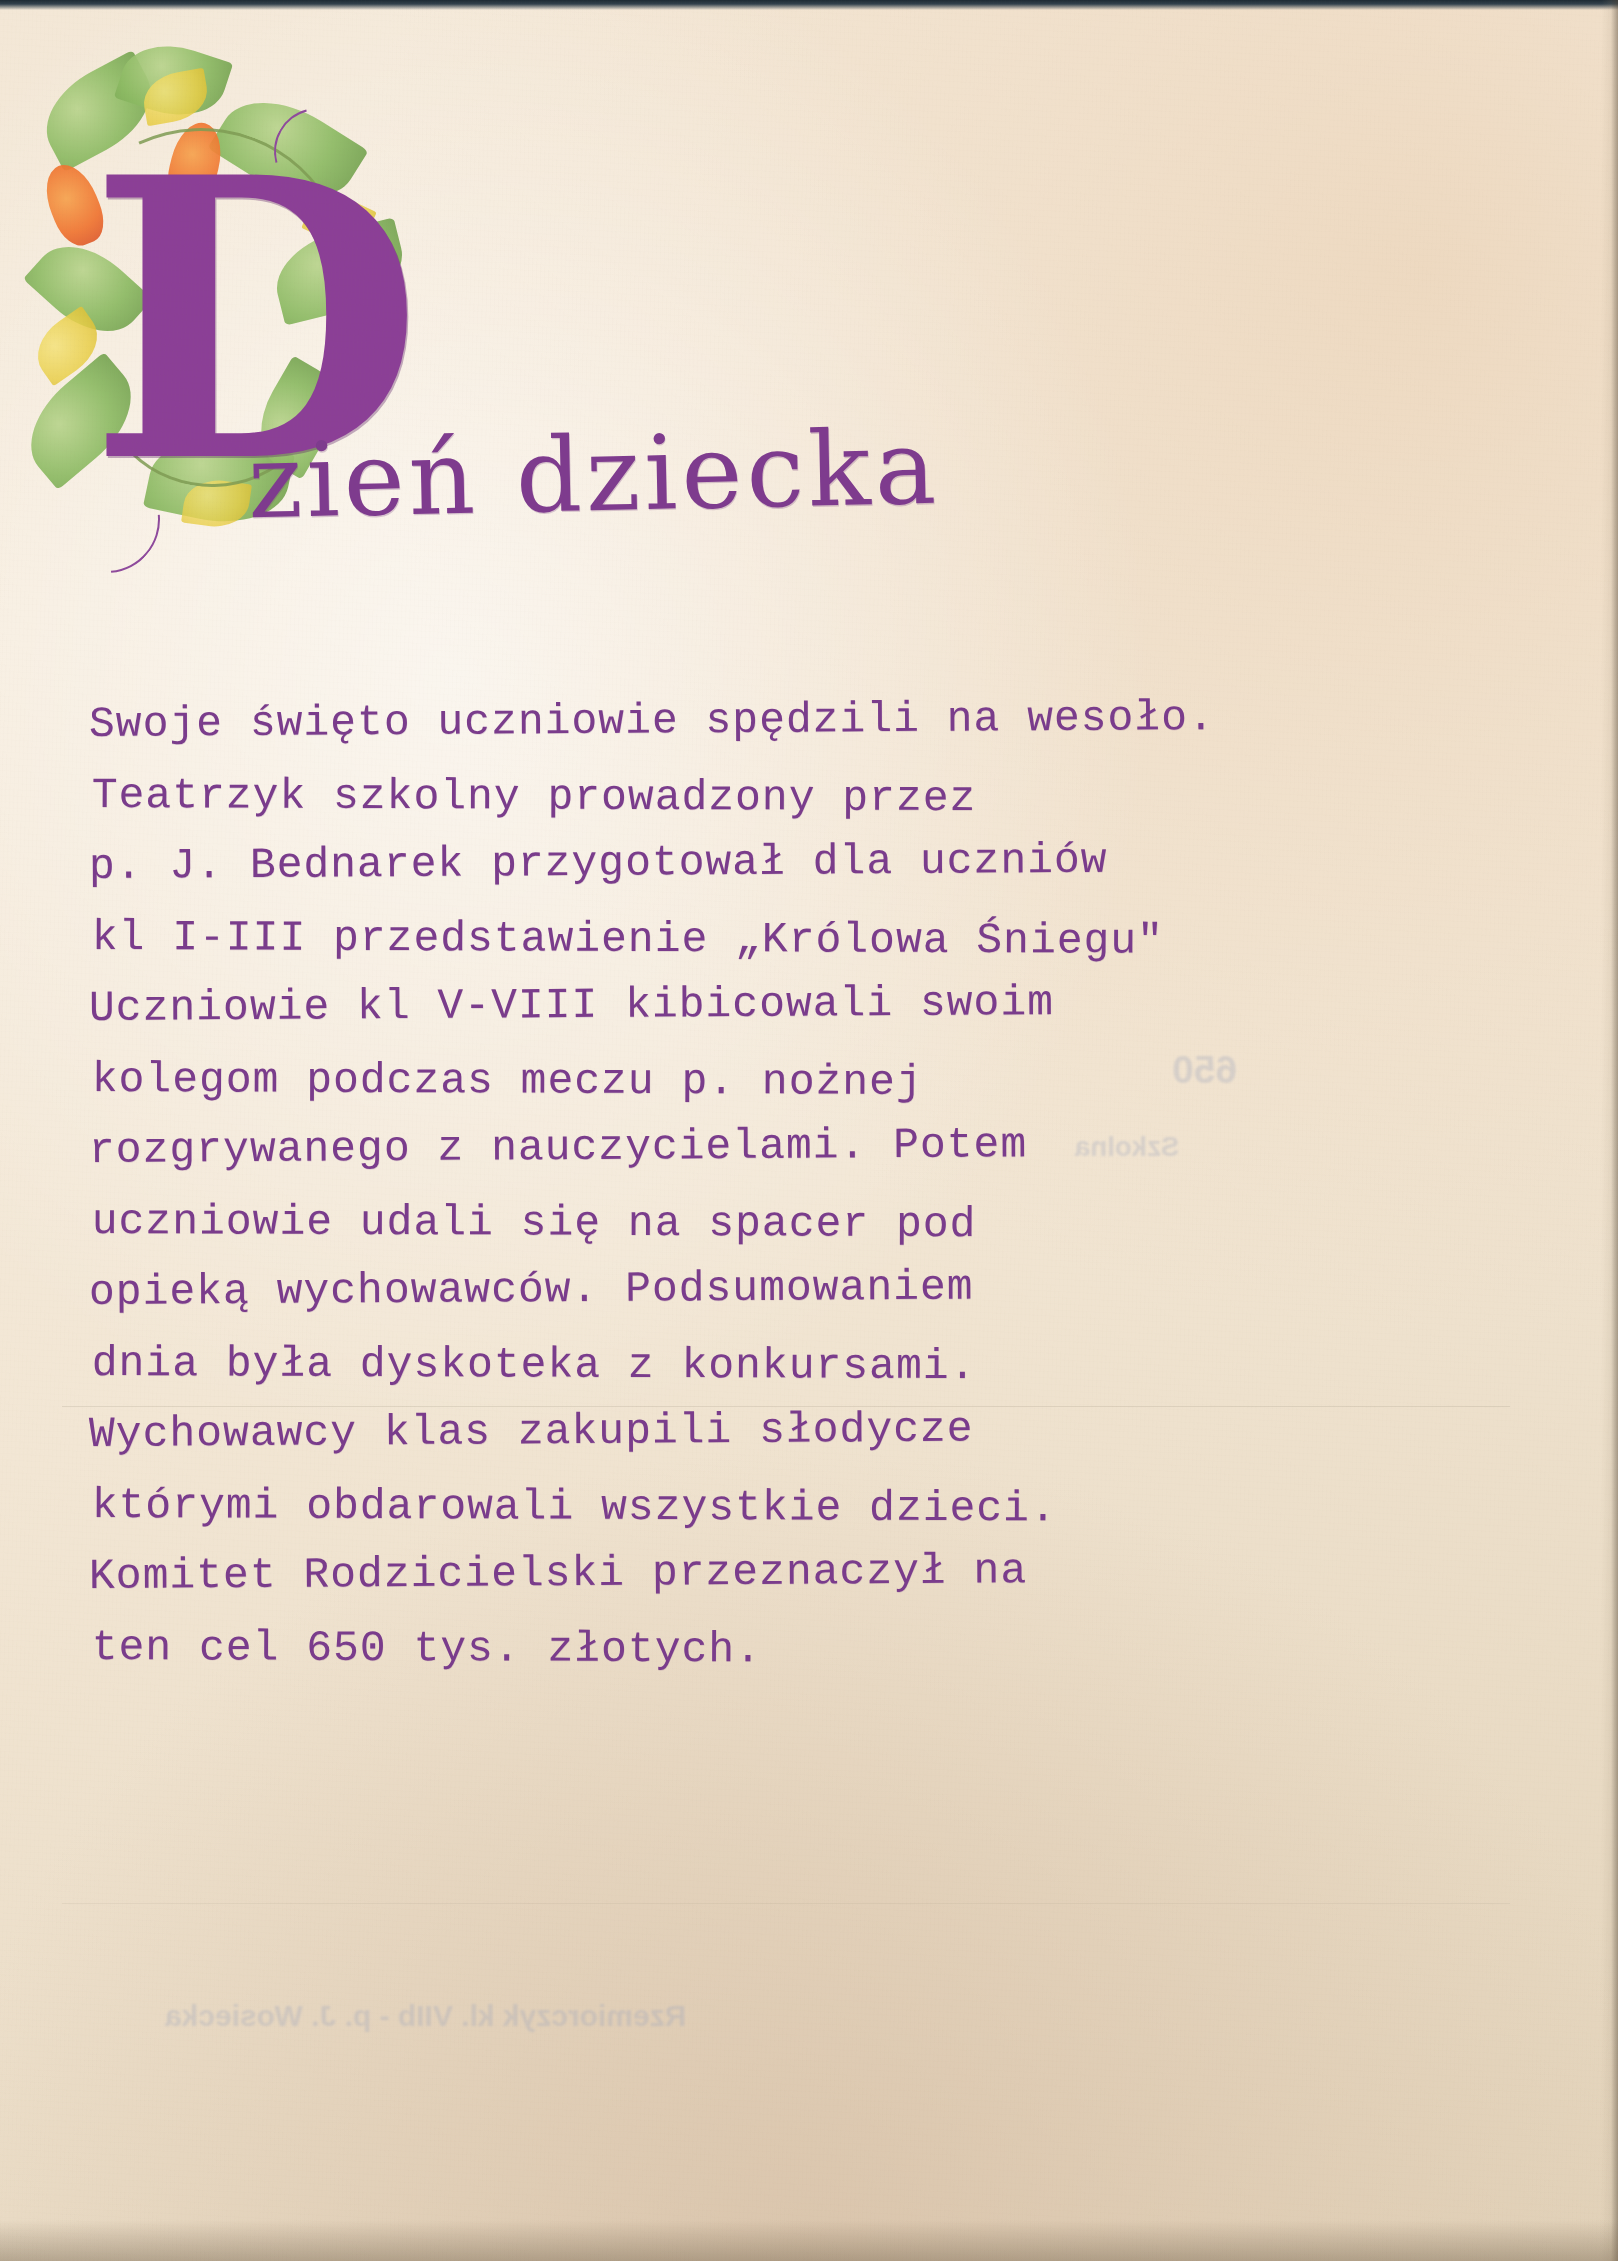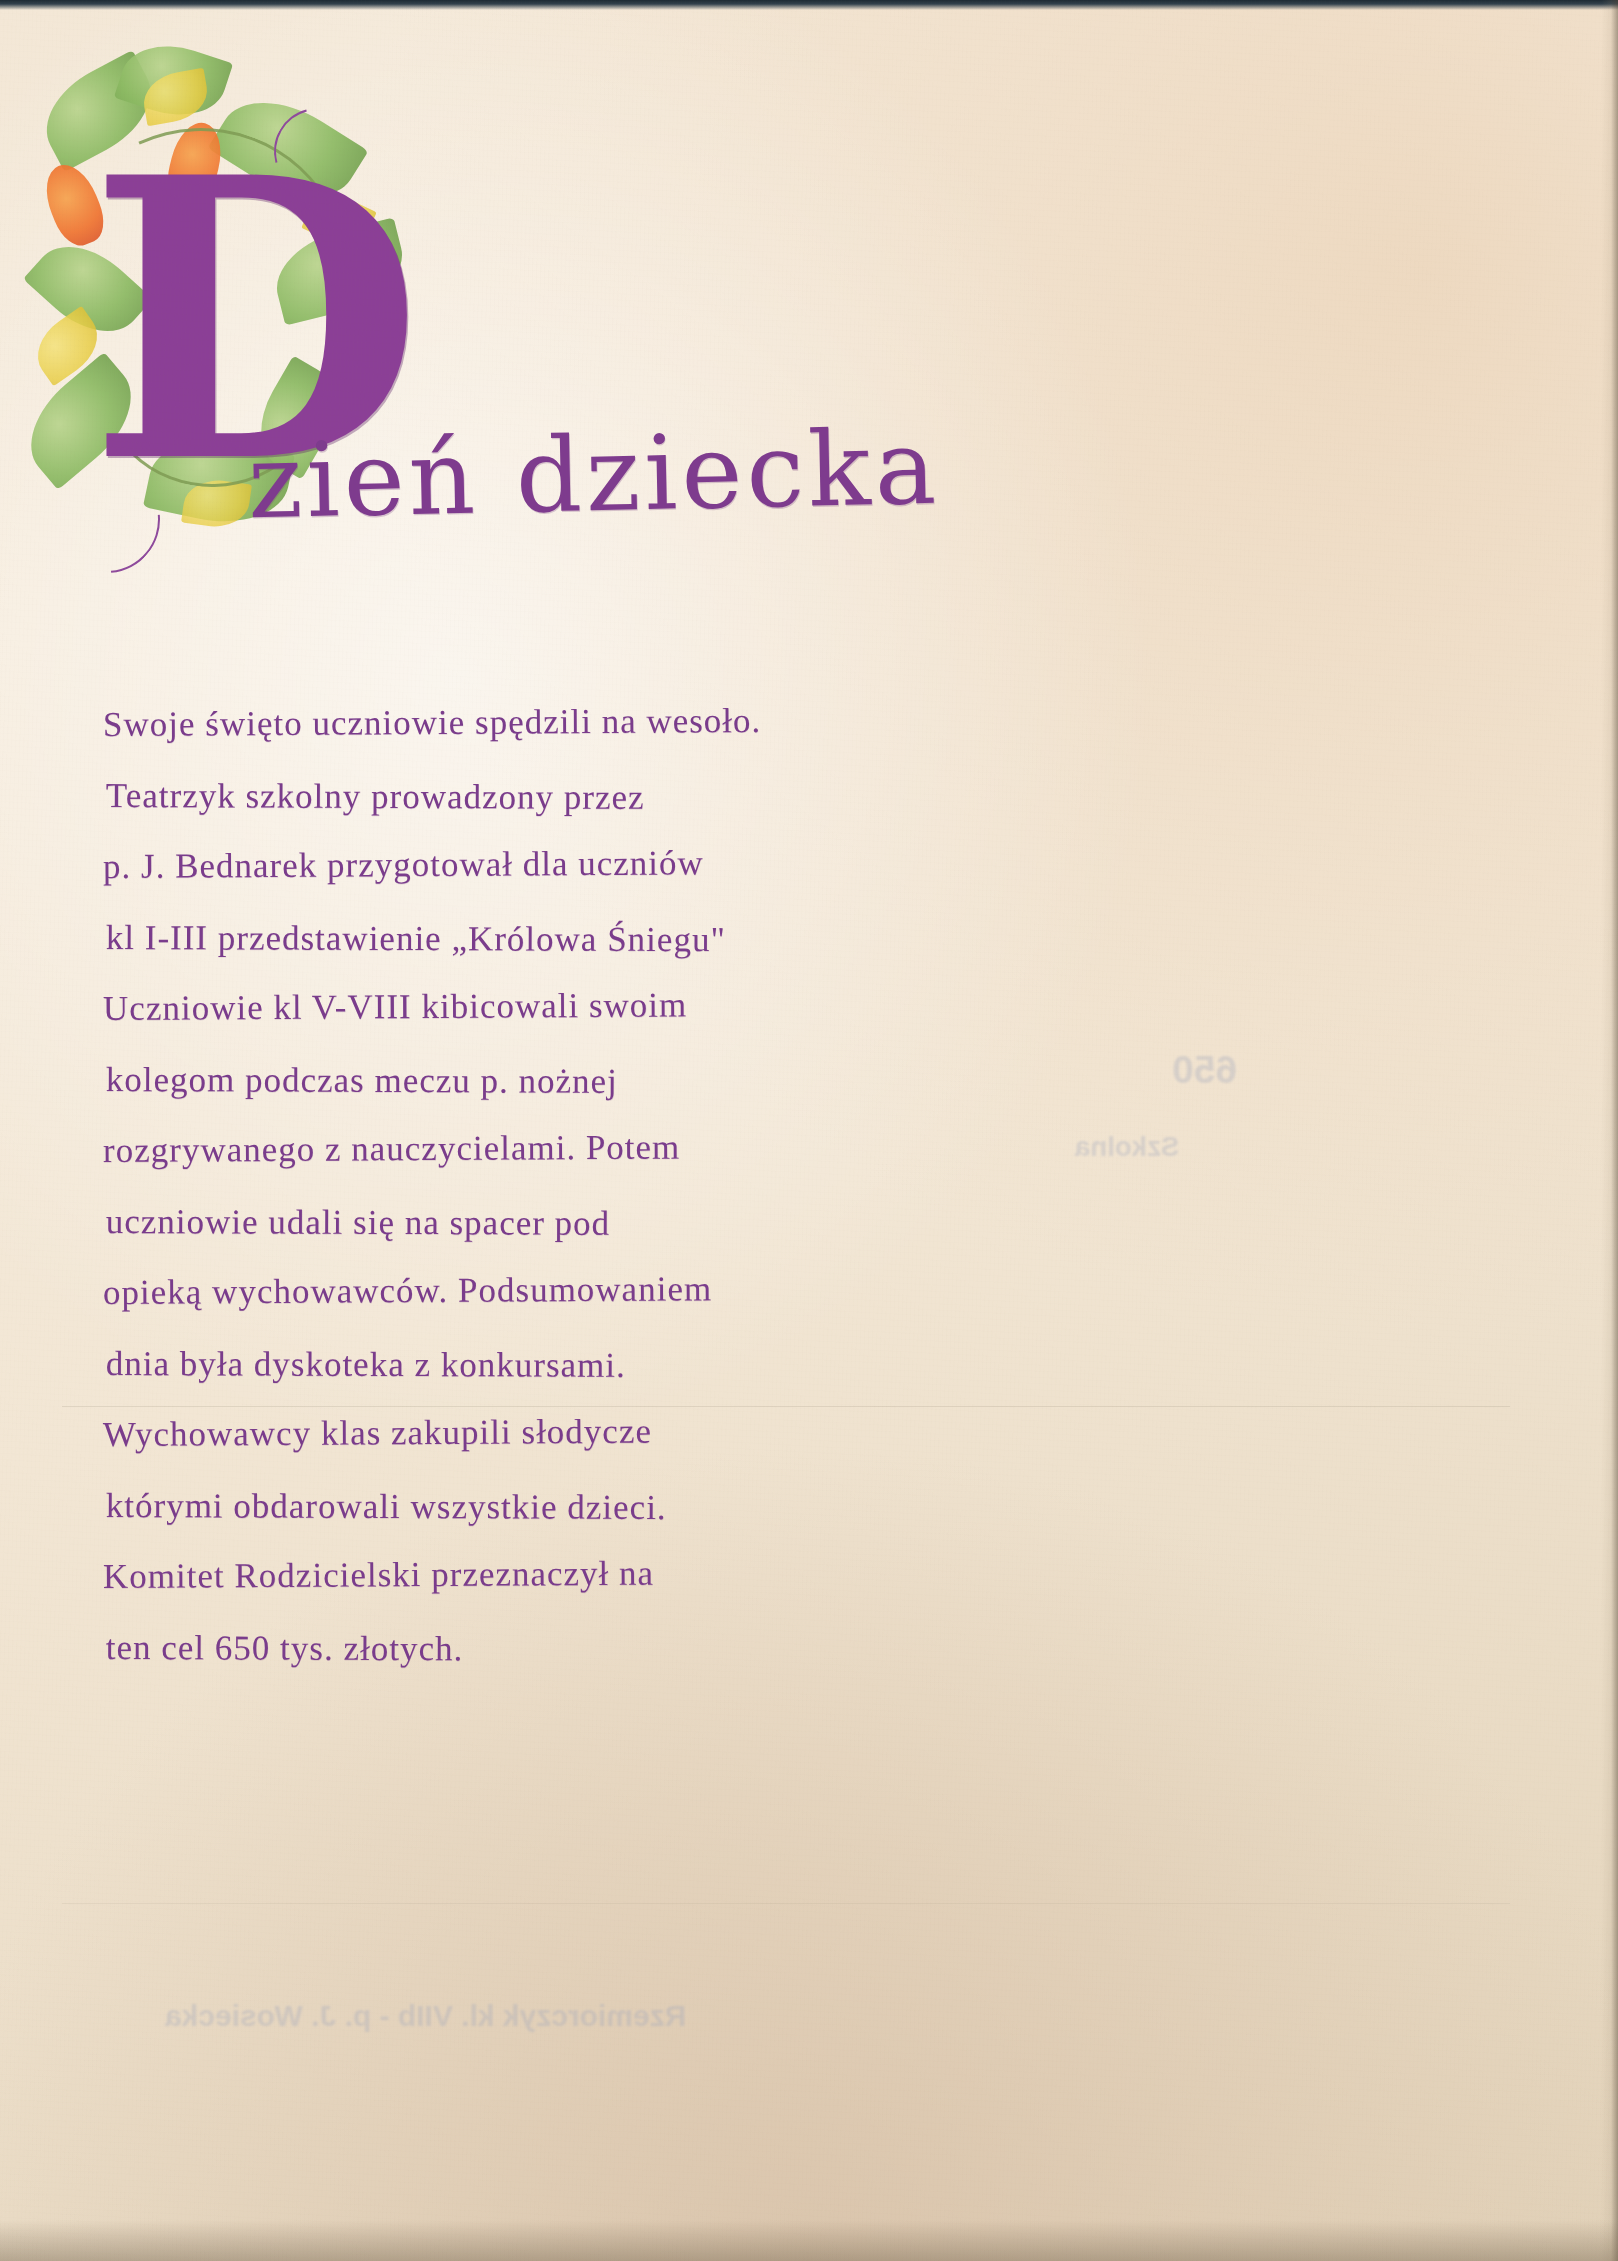--- a/index.html
+++ b/index.html
@@ -120,26 +120,26 @@
     color: #7e3b8e;
     letter-spacing: 4.1px;
     white-space: nowrap;
     transform: rotate(-1.2deg);
     text-shadow: 0.7px 1.4px 0 rgba(110,50,120,.25);
   }
 
   
   .body-text {
     position: absolute;
-    left: 103px;
+    left: 89px;
     top: 689px;
     width: 1324px;
-    font-family: Liberation Serif, serif;
+    font-family: Liberation Mono, monospace;
     color: #7a3c8c;
-    font-size: 35px;
+    font-size: 43px;
     line-height: 71px;
     letter-spacing: 1px;
   }
   .body-text .ln {
     display: block;
     white-space: nowrap;
     transform-origin: left center;
     text-shadow: 0.3px 0.7px 0 rgba(110,55,125,.18);
   }
   .body-text .ln:nth-child(odd)  { transform: rotate(-0.35deg); }

